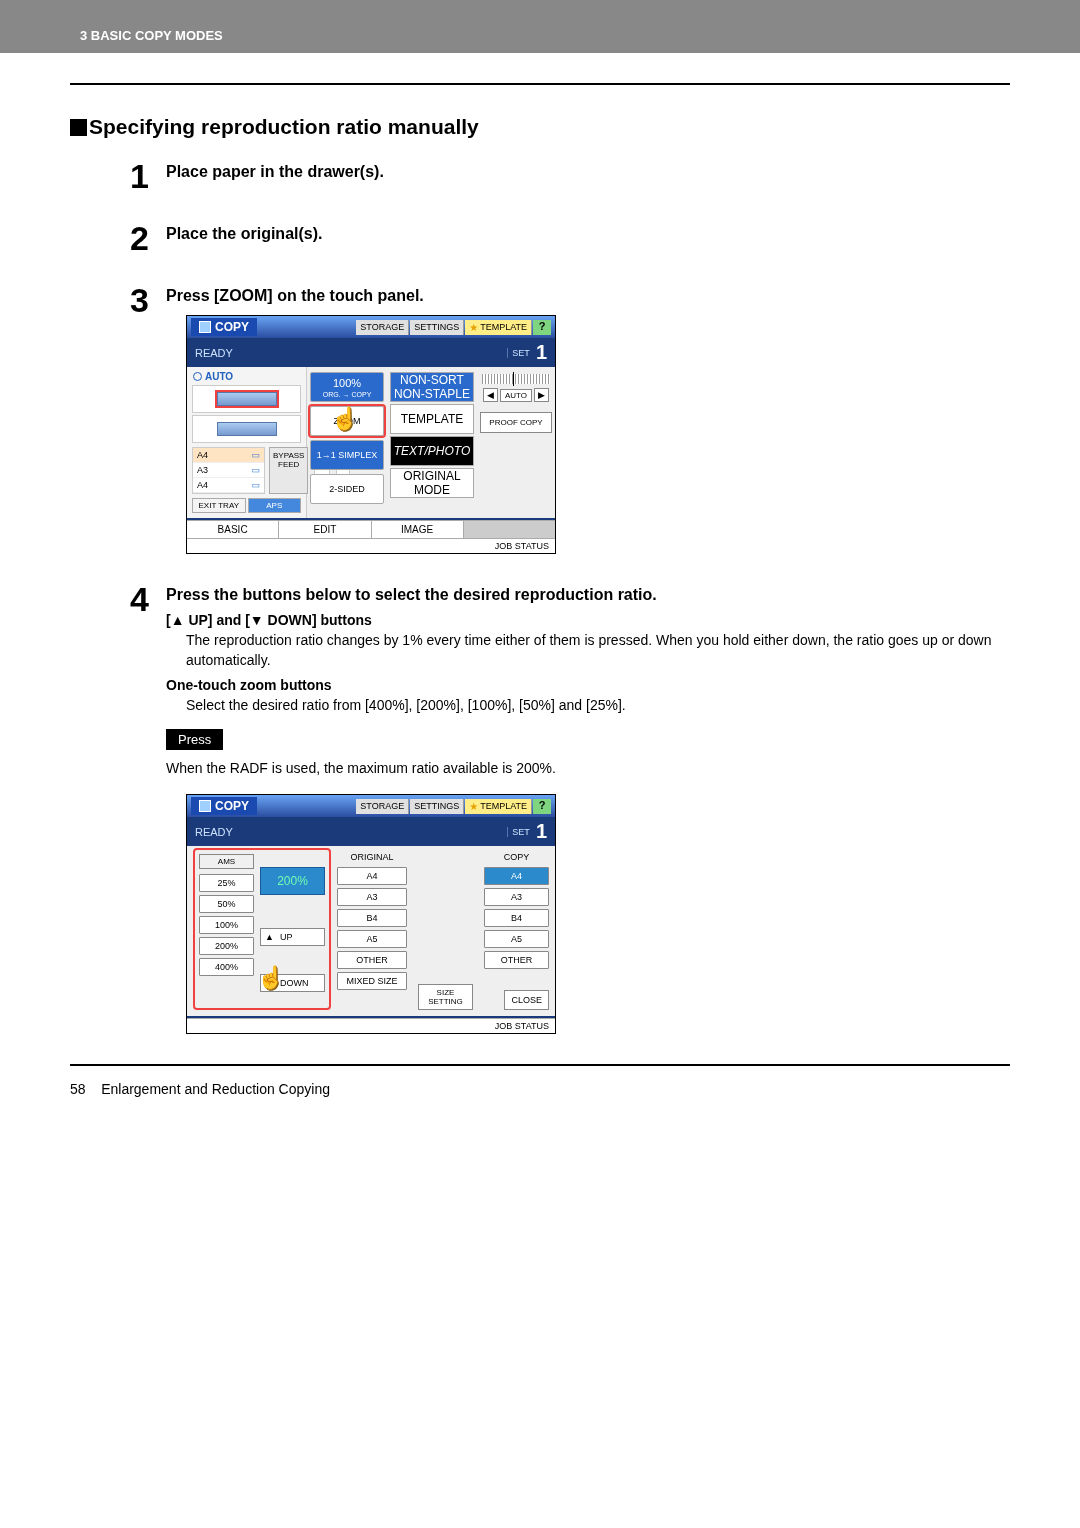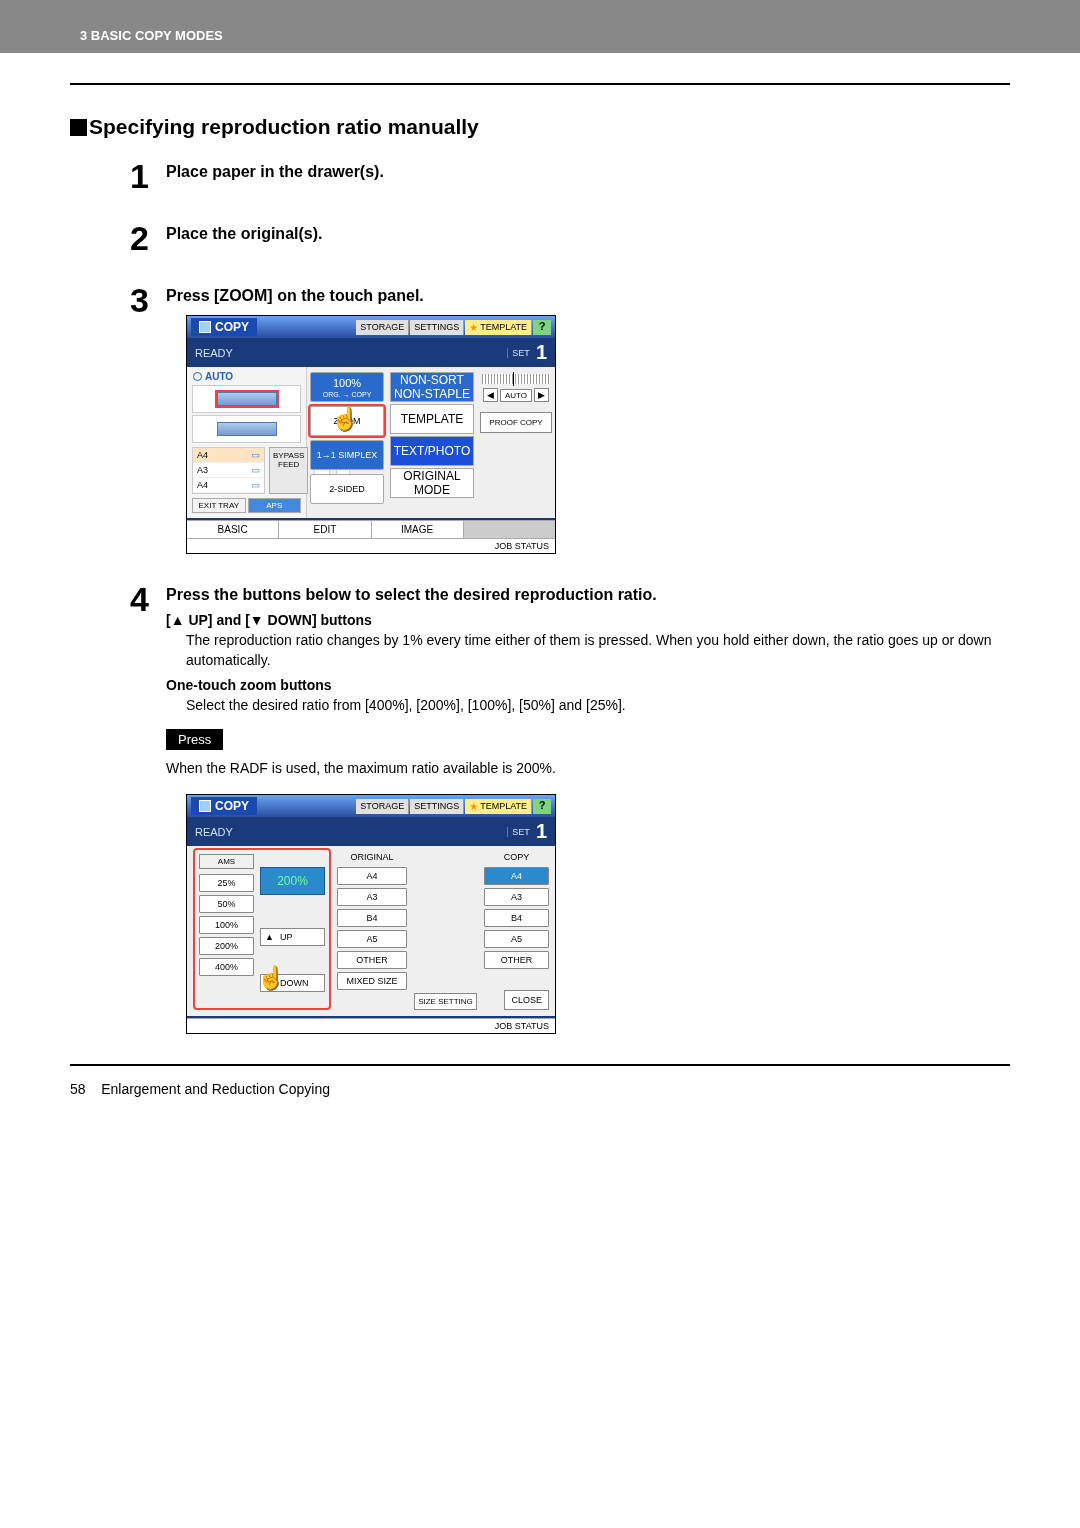--- a/index.html
+++ b/index.html
@@ -50,21 +50,21 @@
   .aps-row .mini { flex: 1; font-size: 8px; padding: 2px; text-align: center; border: 1px solid #aaa; }
   .aps-row .mini.blue { background: #4488dd; color: #fff; }
   .mid-col { width: 80px; padding: 3px; display:flex; flex-direction:column; }
   .mid-btn { background: #fff; border: 1px solid #aaa; border-radius: 2px; font-size: 9px; padding: 3px 2px; margin: 2px 0; text-align: center; display:flex; align-items:center; justify-content:center; gap:2px; height:30px; flex-direction:column; }
   .mid-btn.blue { background: #2a6acc; color: #fff; }
   .mid-btn.red-out { outline: 2px solid #f04040; }
   .cursor-hand { position: absolute; font-size: 22px; color: #d0a030; text-shadow: 1px 1px 0 #806010; transform: translate(-2px,-2px); }
   .right-col { width: 90px; padding: 3px; }
   .right-btn { background: #fff; border: 1px solid #aaa; font-size: 12px; padding: 4px 2px; margin: 2px 0; text-align: center; height:30px; display:flex; flex-direction:column; align-items:center; justify-content:center; }
   .right-btn.blue { background: #2a6acc; color: #fff; }
-  .right-btn.orange { background: #1d4ed8; color: #fff; }
+  .right-btn.orange { background: #000000; color: #fff; font-style: italic; }
   .far-col { width: 78px; padding: 3px; font-size: 8px; }
   .dots-bar { height: 10px; background: repeating-linear-gradient(90deg,#999,#999 1px,#fff 1px,#fff 3px); margin: 4px 2px; position: relative; }
   .dots-bar::after { content:""; position:absolute; left:45%; top:-2px; width:1px; height:14px; background:#000;}
   .auto-nav { display: flex; gap: 2px; align-items: center; justify-content: center; }
   .auto-nav .nav-btn { border: 1px solid #888; padding: 1px 3px; background: #fff; font-size: 9px; }
   .auto-nav .lbl { border: 1px solid #888; padding: 1px 4px; font-size: 8px; background: #fff; }
   .proof-btn { border: 1px solid #888; font-size: 8px; padding: 5px 2px; text-align: center; margin-top: 10px; background: #fff; }
   .bottom-tabs2 { display: flex; background: #e8e8e8; border-top: 1px solid #aaa; }
   .bottom-tabs2 .tb { flex: 1; text-align: center; font-size: 10px; padding: 3px; border-right: 1px solid #aaa; background:#fff; }
   .jobstatus-bar { text-align: right; font-size: 9px; padding: 2px 6px; background: #fff; border-top: 1px solid #aaa; }
@@ -77,21 +77,21 @@
   .copy-col { width: 65px; margin-left: auto; }
   .filler-col { flex: 1; align-items: center; justify-content: flex-end; }
   .col-head { font-size: 9px; text-align: center; margin-bottom: 2px; }
   .zbtn { background: #fff; border: 1px solid #888; font-size: 9px; padding: 3px 0; text-align: center; border-radius: 1px; }
   .zbtn.blue { background: #2a8acc; color: #fff; }
   .ams-box { border: 1px solid #888; font-size: 8px; padding: 2px 0; text-align: center; background: #f0f0f0; margin-bottom: 2px; }
   .group-outline { border: 2px solid #f04040; border-radius: 4px; padding: 4px; margin-top: -4px; }
   .pct-display { background: #2a8acc; color: #70ffb0; font-size: 12px; text-align: center; padding: 6px 0; border: 1px solid #1a5a9a; margin-bottom: 6px; }
   .updown-btn { background: #fff; border: 1px solid #888; font-size: 9px; padding: 3px 4px; display: flex; align-items: center; gap: 6px; justify-content: flex-start; }
   .cursor-hand2 { position: absolute; font-size: 22px; color: #d0a030; text-shadow: 1px 1px 0 #806010; margin-top: -6px; margin-left: 10px; }
-  .size-setting-btn { background: #fff; border: 1px solid #888; font-size: 8px; padding: 3px 2px; text-align: center; width: 63px; }
+  .size-setting-btn { background: #fff; border: 1px solid #888; font-size: 8px; padding: 3px 2px; text-align: center; width: 55px; }
   .close-btn { background: #fff; border: 1px solid #888; font-size: 9px; padding: 4px 6px; margin-top: 8px; align-self: flex-end; }
 </style>
 </head>
 <body>
 
 <div class="header-bar">3 BASIC COPY MODES</div>
 
 <div class="page-content">
 
   <div class="top-rule"></div>

